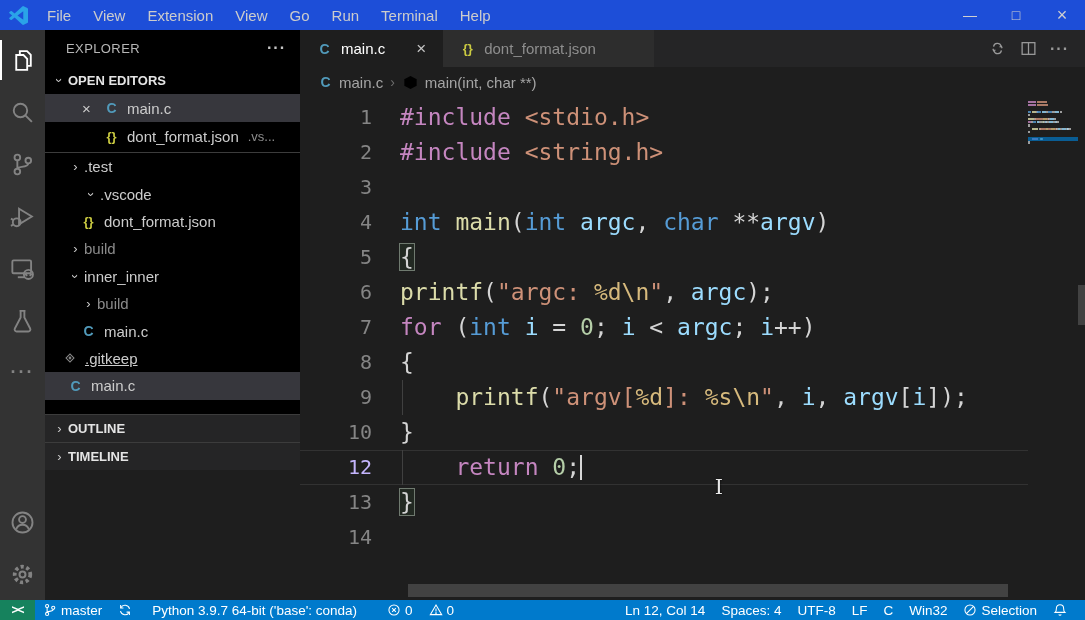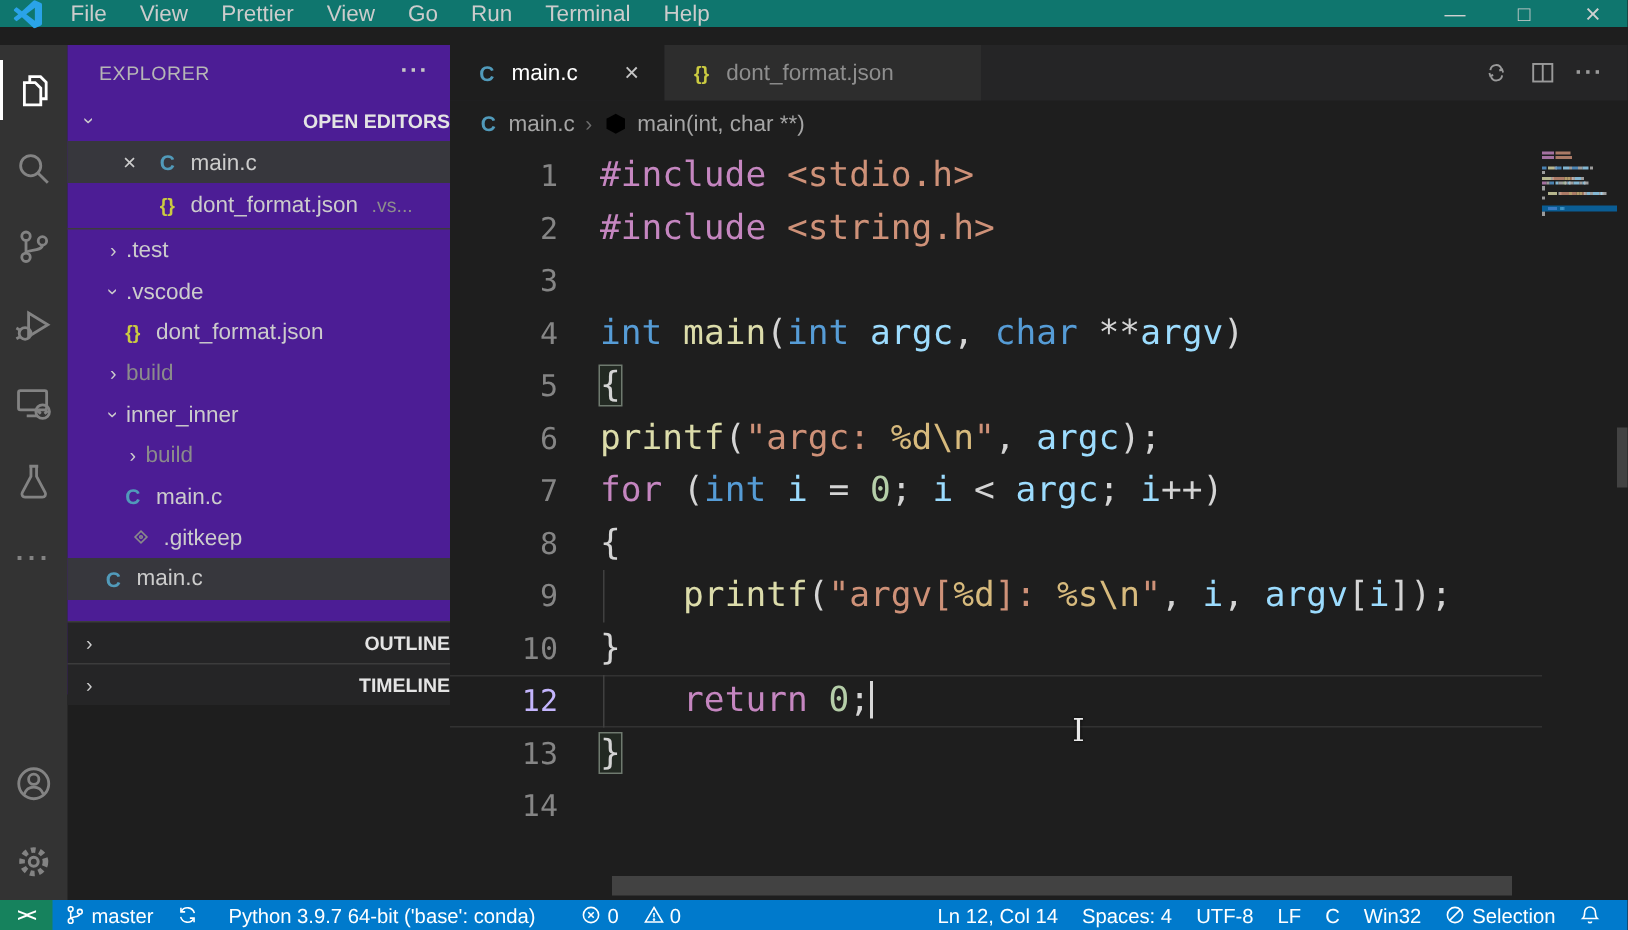--- a/index.html
+++ b/index.html
@@ -2,21 +2,21 @@
 <html><head>
 <meta charset="utf-8">
 <style>
   * { margin:0; padding:0; box-sizing:border-box; }
   html,body { width:1085px; height:620px; overflow:hidden; background:#1e1e1e;
     font-family:"Liberation Sans", sans-serif; -webkit-font-smoothing:antialiased; }
   .svgwrap { display:inline-flex; }
   .svgwrap svg { width:100%; height:100%; stroke:currentColor; fill:none; stroke-width:1.2; }
 
   
-  #titlebar { position:absolute; left:0; top:0; width:1085px; height:18px; background:#0f766e;
+  #titlebar { position:absolute; left:0; top:0; width:1085px; height:30px; background:#1d4ed8;
     display:flex; align-items:center; color:#cccccc; font-size:15px; }
   #vscode-logo { width:36px; height:30px; display:flex; align-items:center; justify-content:center; }
   #vscode-logo svg { width:19px; height:19px; }
   #menubar { display:flex; height:100%; align-items:center; }
   .menu-item { padding:0 11px; height:100%; display:flex; align-items:center; cursor:default; }
   #window-title { position:absolute; left:487px; top:0; height:30px; line-height:30px;
     color:#c3c3c3; white-space:nowrap; }
   #window-controls { margin-left:auto; display:flex; height:100%; }
   .win-btn { width:46px; height:100%; display:flex; align-items:center; justify-content:center;
     font-size:14px; color:#d0d0d0; }
@@ -27,27 +27,27 @@
     display:flex; flex-direction:column; padding-top:4px; }
   .ab-item { position:relative; height:52px; display:flex; align-items:center; justify-content:center;
     color:#838383; }
   .ab-item .svgwrap { width:25px; height:25px; }
   .ab-item.active { color:#ffffff; }
   .ab-item.active::before { content:""; position:absolute; left:0; top:6px; bottom:6px; width:2px; background:#ffffff; }
   .ab-item .glyph { font-size:18px; letter-spacing:2px; font-weight:700; }
   #ab-spacer { flex:1; }
 
   
-  #sidebar { position:absolute; left:45px; top:30px; width:255px; height:433px; background:#4c1d95;
+  #sidebar { position:absolute; left:45px; top:30px; width:255px; height:433px; background:#000000;
     color:#cccccc; }
   #sidebar-header { height:36px; display:flex; align-items:center; padding:0 14px 0 21px;
     font-size:13px; color:#b6b6b6; letter-spacing:.4px; }
   #sidebar-header .glyph { margin-left:auto; color:#c5c5c5; font-size:16px; font-weight:700; letter-spacing:1px; }
   .section-header { height:28px; display:flex; align-items:center; font-size:13px; font-weight:700;
-    color:#e4e4e4; padding-left:6px;justify-content:space-between; }
+    color:#e4e4e4; padding-left:6px; }
   .section-header .tw { width:17px; text-align:center; font-weight:400; }
   .tw { display:inline-block; font-size:13px; color:#cccccc; transform-origin:50% 50%; }
   .tw.down { transform:rotate(90deg); }
   .oe-row { height:28px; display:flex; align-items:center; font-size:15px; padding-left:37px; position:relative; }
   .oe-row.active { background:#37373d; }
   .oe-close { position:absolute; left:37px; font-size:15px; color:#cccccc; width:16px; }
   .oe-row .fic { margin-left:21px; }
   .fic { width:17px; display:inline-flex; justify-content:center; margin-right:7px; flex:none; }
   .fic.c { color:#519aba; font-weight:700; font-size:14px; font-family:"Liberation Sans",sans-serif; }
   .fic.json { color:#cbcb41; font-weight:700; font-size:13px; }
@@ -121,21 +121,21 @@
 
 <div id="titlebar">
   <div id="vscode-logo">
     <svg viewBox="0 0 24 24">
         <path fill="#2aa3e8" d="M23.15 2.59 18.4.32a1.45 1.45 0 0 0-1.65.28L7.1 9.4 3.2 6.44a1 1 0 0 0-1.28.06L.6 7.7a1 1 0 0 0 0 1.48L4 12 .6 14.82a1 1 0 0 0 0 1.48l1.32 1.2a1 1 0 0 0 1.28.06l3.9-2.96 9.65 8.8a1.45 1.45 0 0 0 1.65.28l4.75-2.27A1.45 1.45 0 0 0 24 20.1V3.9a1.45 1.45 0 0 0-.85-1.31zM18 17.47 10.7 12 18 6.53z"></path>
       </svg>
   </div>
   <div id="menubar">
       <div class="menu-item">File</div>
       <div class="menu-item">View</div>
-      <div class="menu-item">Prettier</div>
+      <div class="menu-item">Extension</div>
       <div class="menu-item">View</div>
       <div class="menu-item">Go</div>
       <div class="menu-item">Run</div>
       <div class="menu-item">Terminal</div>
       <div class="menu-item">Help</div>
     </div>
   <div id="window-controls">
       <div class="win-btn minimize">—</div>
       <div class="win-btn maximize">□</div>
       <div class="win-btn close">×</div>
@@ -240,21 +240,21 @@
           <span class="oe-detail">.vs...</span>
         </div>
       </div>
   </div>
   <div id="tree-section">
     <div id="tree-list">
         <div class="tree-row" style="padding-left: 22px;">
           <span class="tw">›</span>
           <span>.test</span>
         </div>
-        <div class="tree-row" style="padding-left: 22px;">
+        <div class="tree-row" style="padding-left: 38px;">
           <span class="tw down">›</span>
           <span>.vscode</span>
         </div>
         <div class="tree-row" style="padding-left: 35px;">
           <span class="fic json">{}</span>
           <span>dont_format.json</span>
         </div>
         <div class="tree-row dim" style="padding-left: 22px;">
           <span class="tw">›</span>
           <span>build</span>
@@ -264,21 +264,21 @@
           <span>inner_inner</span>
         </div>
         <div class="tree-row dim" style="padding-left: 35px;">
           <span class="tw">›</span>
           <span>build</span>
         </div>
         <div class="tree-row" style="padding-left: 35px;">
           <span class="fic c">C</span>
           <span>main.c</span>
         </div>
-        <div class="tree-row" style="padding-left: 40px;">
+        <div class="tree-row" style="padding-left: 16px; text-decoration: underline;">
           <span class="fic" style="color: rgb(138, 138, 138);">
             <span class="svgwrap" style="width: 14px; height: 14px;">
               <svg viewBox="0 0 16 16">
                 <rect x="4.8" y="4.8" width="6.4" height="6.4" transform="rotate(45 8 8)"></rect>
                 <circle cx="8" cy="8" r="1"></circle>
               </svg>
             </span>
           </span>
           <span>.gitkeep</span>
         </div>

